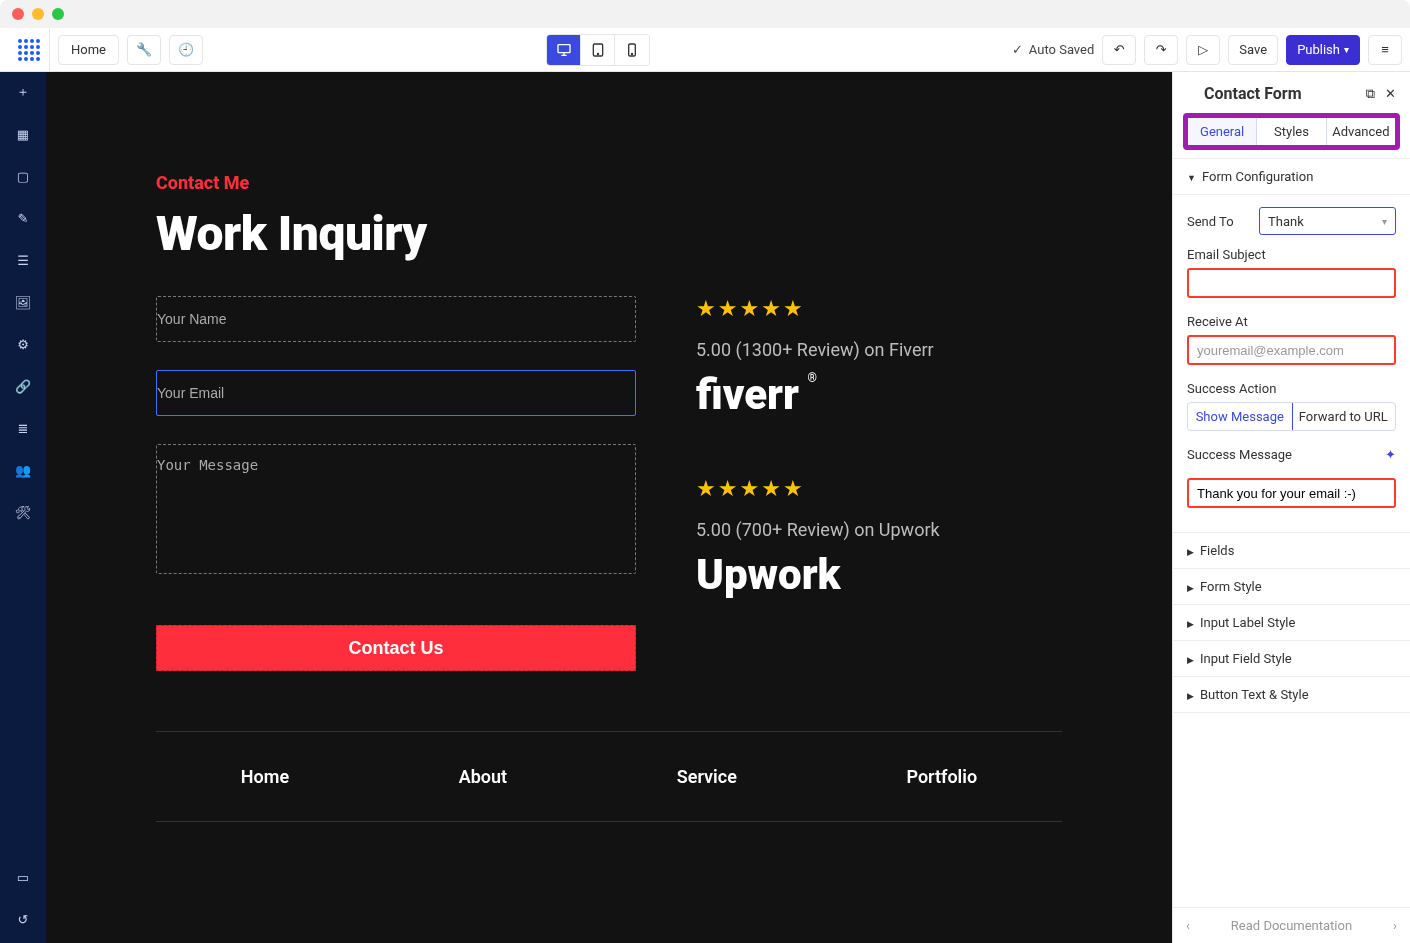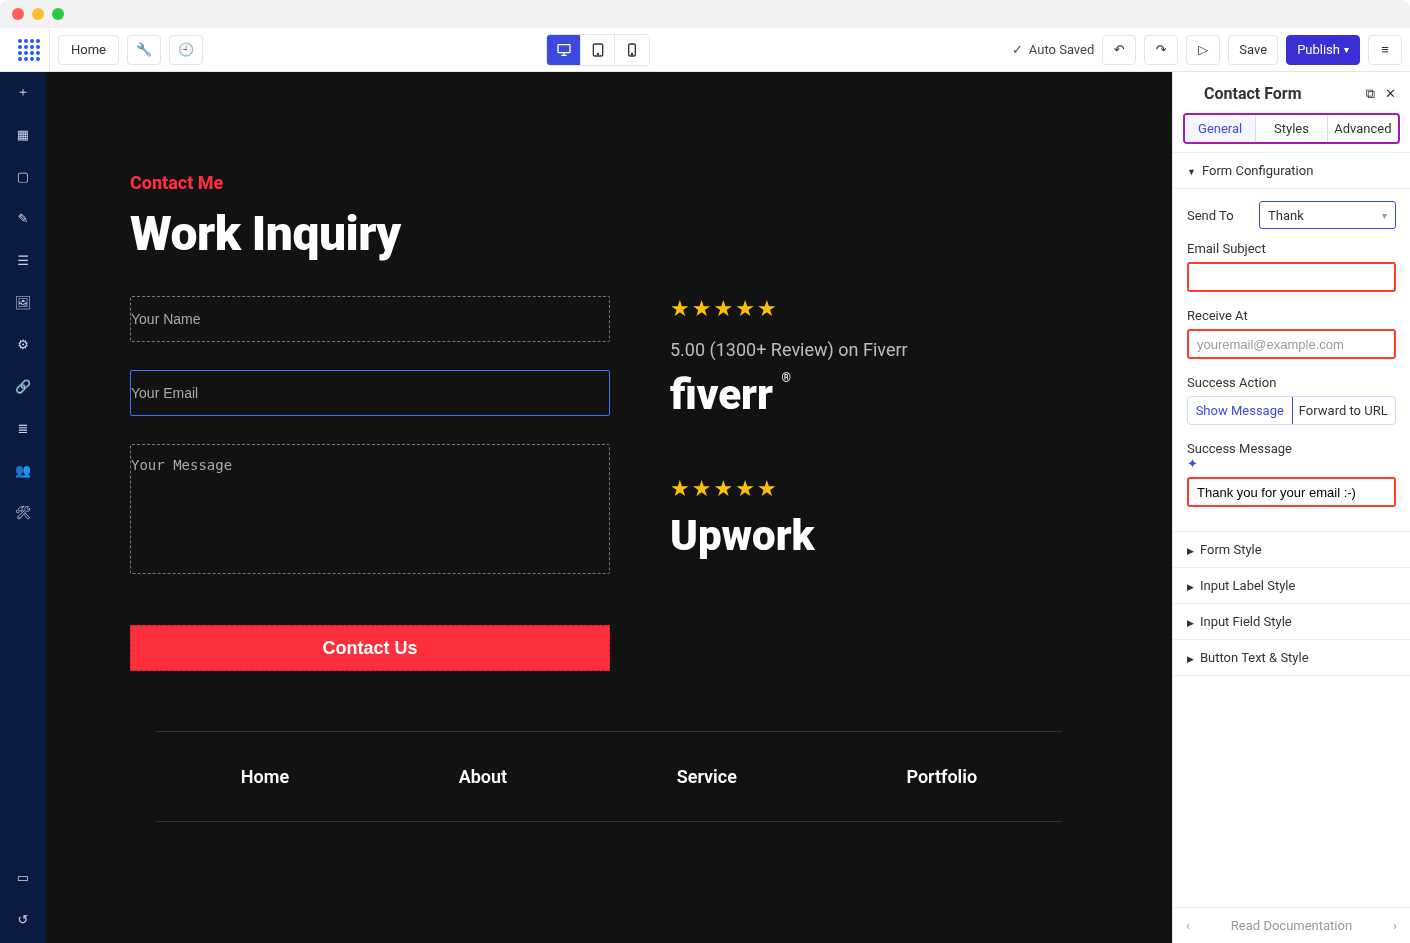--- a/index.html
+++ b/index.html
@@ -33,21 +33,21 @@
 .workspace { display: flex; height: calc(943px - 28px - 44px); }
 
 
 .left-rail { width: 46px; background: #0b1b3f; display: flex; flex-direction: column; align-items: center; padding-top: 10px; gap: 22px; }
 .rail-icon { width: 20px; height: 20px; color: #c9d3f0; display: flex; align-items: center; justify-content: center; cursor: pointer; }
 .rail-spacer { flex: 1; }
 
 
 .canvas { flex: 1; background: #fff; overflow: hidden; position: relative; }
 .page { background: #121212; margin: 0; padding: 100px 0 40px 0; height: 871px; }
-.page-inner { width: 920px; margin: 0 auto 0 84px; }
+.page-inner { width: 920px; margin: 0 auto 0 110px; }
 .page .eyebrow { color: #ff2e3d; font-weight: 800; font-size: 18px; }
 .page h1 { color: #fff; font-size: 48px; font-weight: 900; margin-top: 12px; letter-spacing: -0.5px; }
 .two-col { display: flex; gap: 60px; margin-top: 34px; }
 .left-col { width: 480px; }
 .right-col { width: 340px; padding-top: 0; }
 .form-field { width: 100%; height: 46px; border: 1px dashed #777; border-radius: 2px; background: transparent; color: #fff; padding: 0 0; font-size: 14px; margin-bottom: 28px; }
 .form-field.selected { border: 1px solid #3a73ff; }
 .form-field::placeholder { color: #aaa; }
 textarea.form-field { height: 130px; padding-top: 12px; resize: none; }
 .submit-btn { width: 100%; height: 46px; background: #ff2e3d; color: #fff; border: 1px dashed #cc1e2b; font-size: 18px; font-weight: 600; margin-top: 20px; cursor: pointer; }
@@ -57,21 +57,21 @@
 .brand-logo.fiverr::after { content: "®"; position: absolute; top: -2px; right: -18px; font-size: 12px; font-weight: 400; }
 .brand-section { margin-bottom: 60px; }
 .footer-nav { border-top: 1px solid #333; border-bottom: 1px solid #333; margin: 60px 110px 0 110px; padding: 34px 0; display: flex; justify-content: space-around; }
 .footer-nav a { color: #fff; font-size: 18px; font-weight: 600; cursor: pointer; }
 
 
 .right-panel { width: 238px; border-left: 1px solid #e5e5e5; background: #fff; display: flex; flex-direction: column; }
 .rp-header { padding: 12px 14px 10px 31px; display: flex; align-items: center; }
 .rp-title { font-weight: 700; font-size: 16px; flex: 1; }
 .rp-header-icons { display: flex; gap: 10px; }
-.rp-tabs { display: flex; border: 2px solid #a21caf; border-radius: 4px; margin: 0 10px 8px 10px; overflow: hidden; }
+.rp-tabs { display: flex; border: 5px solid #a21caf; border-radius: 4px; margin: 0 10px 8px 10px; overflow: hidden; }
 .rp-tab { flex: 1; text-align: center; padding: 6px 0; font-size: 13px; cursor: pointer; border-right: 1px solid #d6d9f7; }
 .rp-tab:last-child { border-right: none; }
 .rp-tab.active { color: #3b49df; background: #f5f6ff; }
 .rp-body { flex: 1; overflow-y: auto; }
 .rp-section-head { padding: 10px 14px; border-top: 1px solid #eee; border-bottom: 1px solid #eee; font-size: 13px; display: flex; align-items: center; gap: 6px; cursor: pointer; }
 .rp-section-head.collapsed { border-bottom: none; }
 .rp-section-head .caret::before { content: "▶"; font-size: 9px; color: #333; }
 .rp-section-head.expanded .caret::before { content: "▼"; }
 .rp-content { padding: 12px 14px 8px 14px; }
 .rp-row { display: flex; align-items: center; margin-bottom: 12px; }
@@ -79,21 +79,21 @@
 .rp-row .rp-label { margin-bottom: 0; flex: 0 0 72px; }
 .rp-select { flex: 1; height: 28px; border: 1px solid #3b49df; border-radius: 3px; padding: 0 8px; background: #fff; cursor: pointer; display: flex; align-items: center; justify-content: space-between; font-size: 13px; }
 .rp-input { width: 100%; height: 30px; border: 1px solid #d0d0d0; border-radius: 3px; padding: 0 8px; font-size: 13px; }
 .rp-input.highlight { border: 2px solid #ff3a2f; }
 .rp-input::placeholder { color: #999; }
 .rp-field-block { margin-bottom: 16px; }
 .rp-btn-group { display: flex; border: 1px solid #d6d9f7; border-radius: 4px; overflow: hidden; }
 .rp-btn-opt { flex: 1; text-align: center; padding: 6px 6px; font-size: 13px; cursor: pointer; border-right: 1px solid #d6d9f7; }
 .rp-btn-opt:last-child { border-right: none; }
 .rp-btn-opt.active { color: #3b49df; border: 1px solid #3b49df; margin: -1px; }
-.rp-label-row { display: flex; align-items: flex-start; justify-content: space-between; margin-bottom: 6px; flex-direction: column; }
+.rp-label-row { display: flex; align-items: flex-end; justify-content: space-between; margin-bottom: 16px; }
 .wand-icon { color: #3b49df; font-size: 13px; cursor: pointer; }
 .rp-doc-footer { border-top: 1px solid #eee; padding: 10px 0; display: flex; align-items: center; }
 .rp-doc-footer .nav-arrow { width: 30px; text-align: center; color: #999; cursor: pointer; }
 .rp-doc-footer .doc-link { flex: 1; text-align: center; color: #999; font-size: 13px; cursor: pointer; }
 
 .icon-svg { width: 16px; height: 16px; }
 </style>
 </head>
 <body>
 
@@ -244,20 +244,21 @@
             </button>
           </div>
           <div class="right-col">
             <div class="brand-section">
               <div class="stars">★★★★★</div>
               <div class="rating-text">5.00 (1300+ Review) on Fiverr</div>
               <div class="brand-logo fiverr">fiverr</div>
             </div>
             <div class="brand-section">
               <div class="stars">★★★★★</div>
+              <div class="rating-text">5.00 (700+ Review) on Upwork</div>
               <div class="brand-logo upwork">Upwork</div>
             </div>
           </div>
         </div>
       </div>
       <div class="footer-nav">
         <a>Home</a>
         <a>About</a>
         <a>Service</a>
         <a>Portfolio</a>
@@ -315,20 +316,24 @@
           <div class="rp-label-row">
             <span class="rp-label" style="margin-bottom:0;">Success Message</span>
             <span class="wand-icon">✦</span>
           </div>
           <input class="rp-input highlight" value="Thank you for your email :-)" style="">
         </div>
       </div>
 
       <div class="rp-section-head collapsed">
         <span class="caret"></span>
+        <span>Fields</span>
+      </div>
+      <div class="rp-section-head collapsed">
+        <span class="caret"></span>
         <span>Form Style</span>
       </div>
       <div class="rp-section-head collapsed">
         <span class="caret"></span>
         <span>Input Label Style</span>
       </div>
       <div class="rp-section-head collapsed">
         <span class="caret"></span>
         <span>Input Field Style</span>
       </div>

